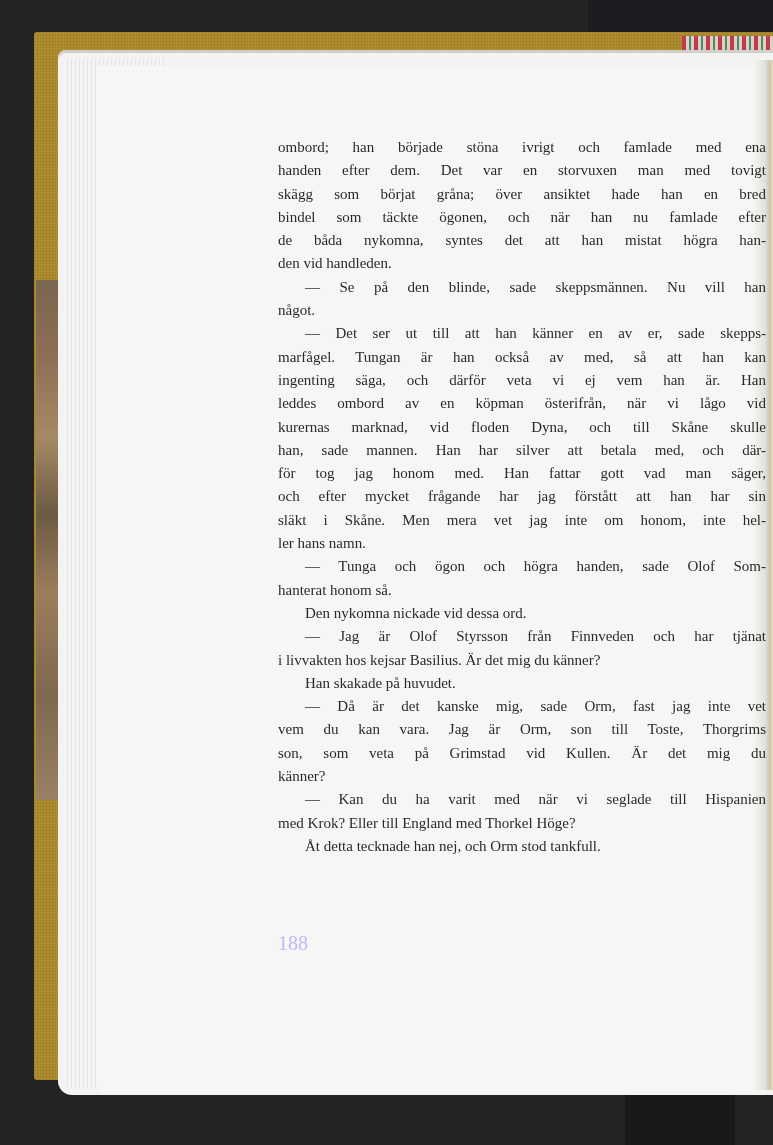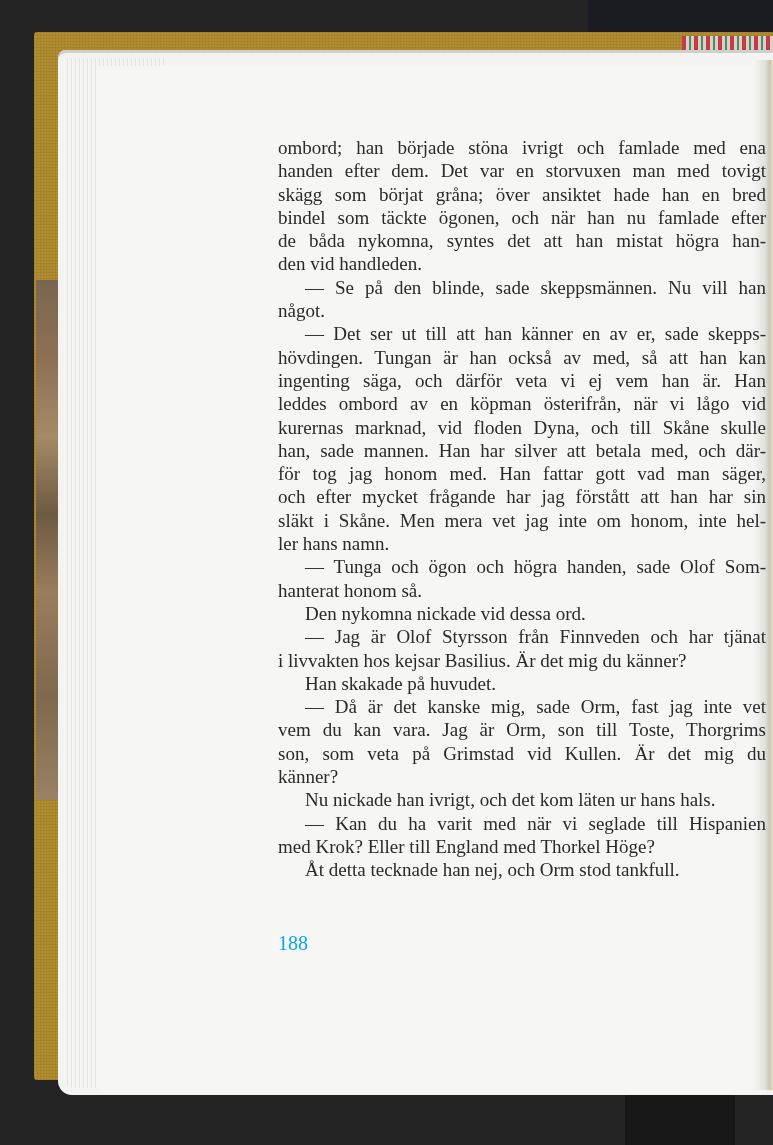--- a/index.html
+++ b/index.html
@@ -48,32 +48,32 @@
     background:#f6f6f4;
     border-radius:4px 0 0 12px;
   }
   .gutter {
     position:absolute; left:752px; top:60px; width:21px; height:1030px;
     background: linear-gradient(90deg,#f6f6f4 0%,#e2e2de 60%,#cbc6b6 85%,#e8dfb8 100%);
   }
   .text-block {
     position:absolute; left:278px; top:136px; width:488px;
     color:#2a2a2a;
-    font-size:19px;
+    font-size:15px;
     line-height:23.3px;
   }
   .line {
     display:block; white-space:nowrap;
     text-align:justify; text-align-last:justify;
   }
   .line.last { text-align-last:left; }
   .line.indent { text-indent:27px; }
   .page-number {
     position:absolute; left:278px; top:932px;
-    font-size:20px; color:#0ea5e9;
+    font-size:20px; color:#c4b5fd;
   }
 </style>
 </head>
 <body>
 
 <div class="spine-dark"></div>
 <div class="spine-dark2"></div>
 <div class="cover"></div>
 <div class="marbled"></div>
 <div class="headband"></div>
@@ -85,38 +85,37 @@
 <div class="text-block" id="text-block">
     <span class="line">ombord; han började stöna ivrigt och famlade med ena</span>
     <span class="line">handen efter dem. Det var en storvuxen man med tovigt</span>
     <span class="line">skägg som börjat gråna; över ansiktet hade han en bred</span>
     <span class="line">bindel som täckte ögonen, och när han nu famlade efter</span>
     <span class="line">de båda nykomna, syntes det att han mistat högra han-</span>
     <span class="line last">den vid handleden.</span>
     <span class="line indent">— Se på den blinde, sade skeppsmännen. Nu vill han</span>
     <span class="line last">något.</span>
     <span class="line indent">— Det ser ut till att han känner en av er, sade skepps-</span>
-    <span class="line">hövdingen. Tungan är han också av med, så att han kan</span>
+    <span class="line">marfågel. Tungan är han också av med, så att han kan</span>
     <span class="line">ingenting säga, och därför veta vi ej vem han är. Han</span>
     <span class="line">leddes ombord av en köpman österifrån, när vi lågo vid</span>
     <span class="line">kurernas marknad, vid floden Dyna, och till Skåne skulle</span>
     <span class="line">han, sade mannen. Han har silver att betala med, och där-</span>
     <span class="line">för tog jag honom med. Han fattar gott vad man säger,</span>
     <span class="line">och efter mycket frågande har jag förstått att han har sin</span>
     <span class="line">släkt i Skåne. Men mera vet jag inte om honom, inte hel-</span>
     <span class="line last">ler hans namn.</span>
     <span class="line indent">— Tunga och ögon och högra handen, sade Olof Som-</span>
     <span class="line last">hanterat honom så.</span>
     <span class="line indent last">Den nykomna nickade vid dessa ord.</span>
     <span class="line indent">— Jag är Olof Styrsson från Finnveden och har tjänat</span>
     <span class="line last">i livvakten hos kejsar Basilius. Är det mig du känner?</span>
     <span class="line indent last">Han skakade på huvudet.</span>
     <span class="line indent">— Då är det kanske mig, sade Orm, fast jag inte vet</span>
     <span class="line">vem du kan vara. Jag är Orm, son till Toste, Thorgrims</span>
     <span class="line">son, som veta på Grimstad vid Kullen. Är det mig du</span>
     <span class="line last">känner?</span>
-    <span class="line indent last">Nu nickade han ivrigt, och det kom läten ur hans hals.</span>
     <span class="line indent">— Kan du ha varit med när vi seglade till Hispanien</span>
     <span class="line last">med Krok? Eller till England med Thorkel Höge?</span>
     <span class="line indent last">Åt detta tecknade han nej, och Orm stod tankfull.</span>
   </div>
 
 <div class="page-number">188</div>
 
 </body></html>

